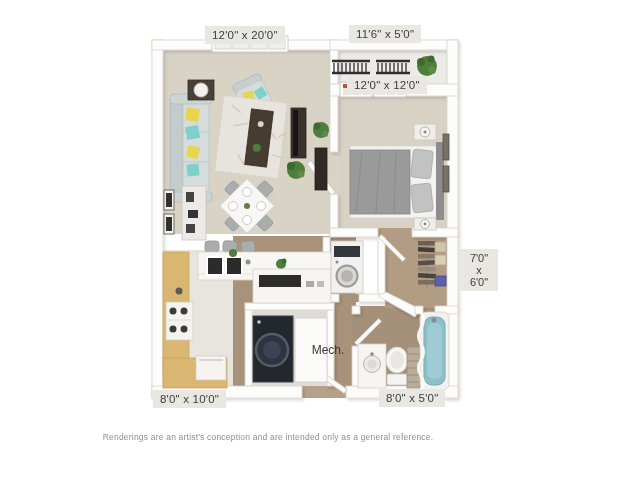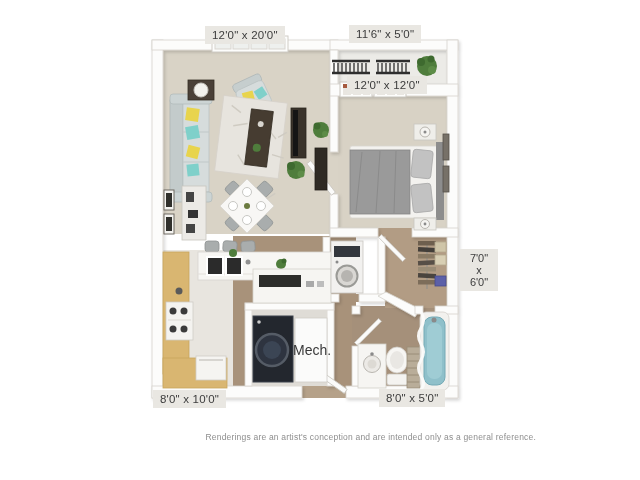--- a/index.html
+++ b/index.html
@@ -13,24 +13,24 @@
     font-size:11.5px;letter-spacing:.2px;padding:2px 7px;white-space:nowrap;
     line-height:14px;
   }
   .chip-stack{
     position:absolute;background:#e9e7e2;color:#3c3c3c;
     font-size:11px;line-height:12px;padding:3px 2px;width:34px;text-align:center;
   }
   .chip-stack div{white-space:nowrap;}
   .mech-label{
     position:absolute;left:293px;top:346px;width:36px;text-align:center;
-    font-size:14px;color:#3a3a3a;line-height:9px;
+    font-size:12px;color:#3a3a3a;line-height:9px;padding-left:17px;
   }
   .footer{
-    position:absolute;left:0;top:431px;width:536px;text-align:right;
+    position:absolute;left:0;top:431px;width:536px;text-align:center;
     font-size:8.5px;line-height:13px;color:#8e8e8e;letter-spacing:.2px;
   }
 </style>
 </head>
 <body>
 
 <div class="canvas">
 
   <svg class="plan-svg" viewBox="0 0 640 480">
     <defs>

